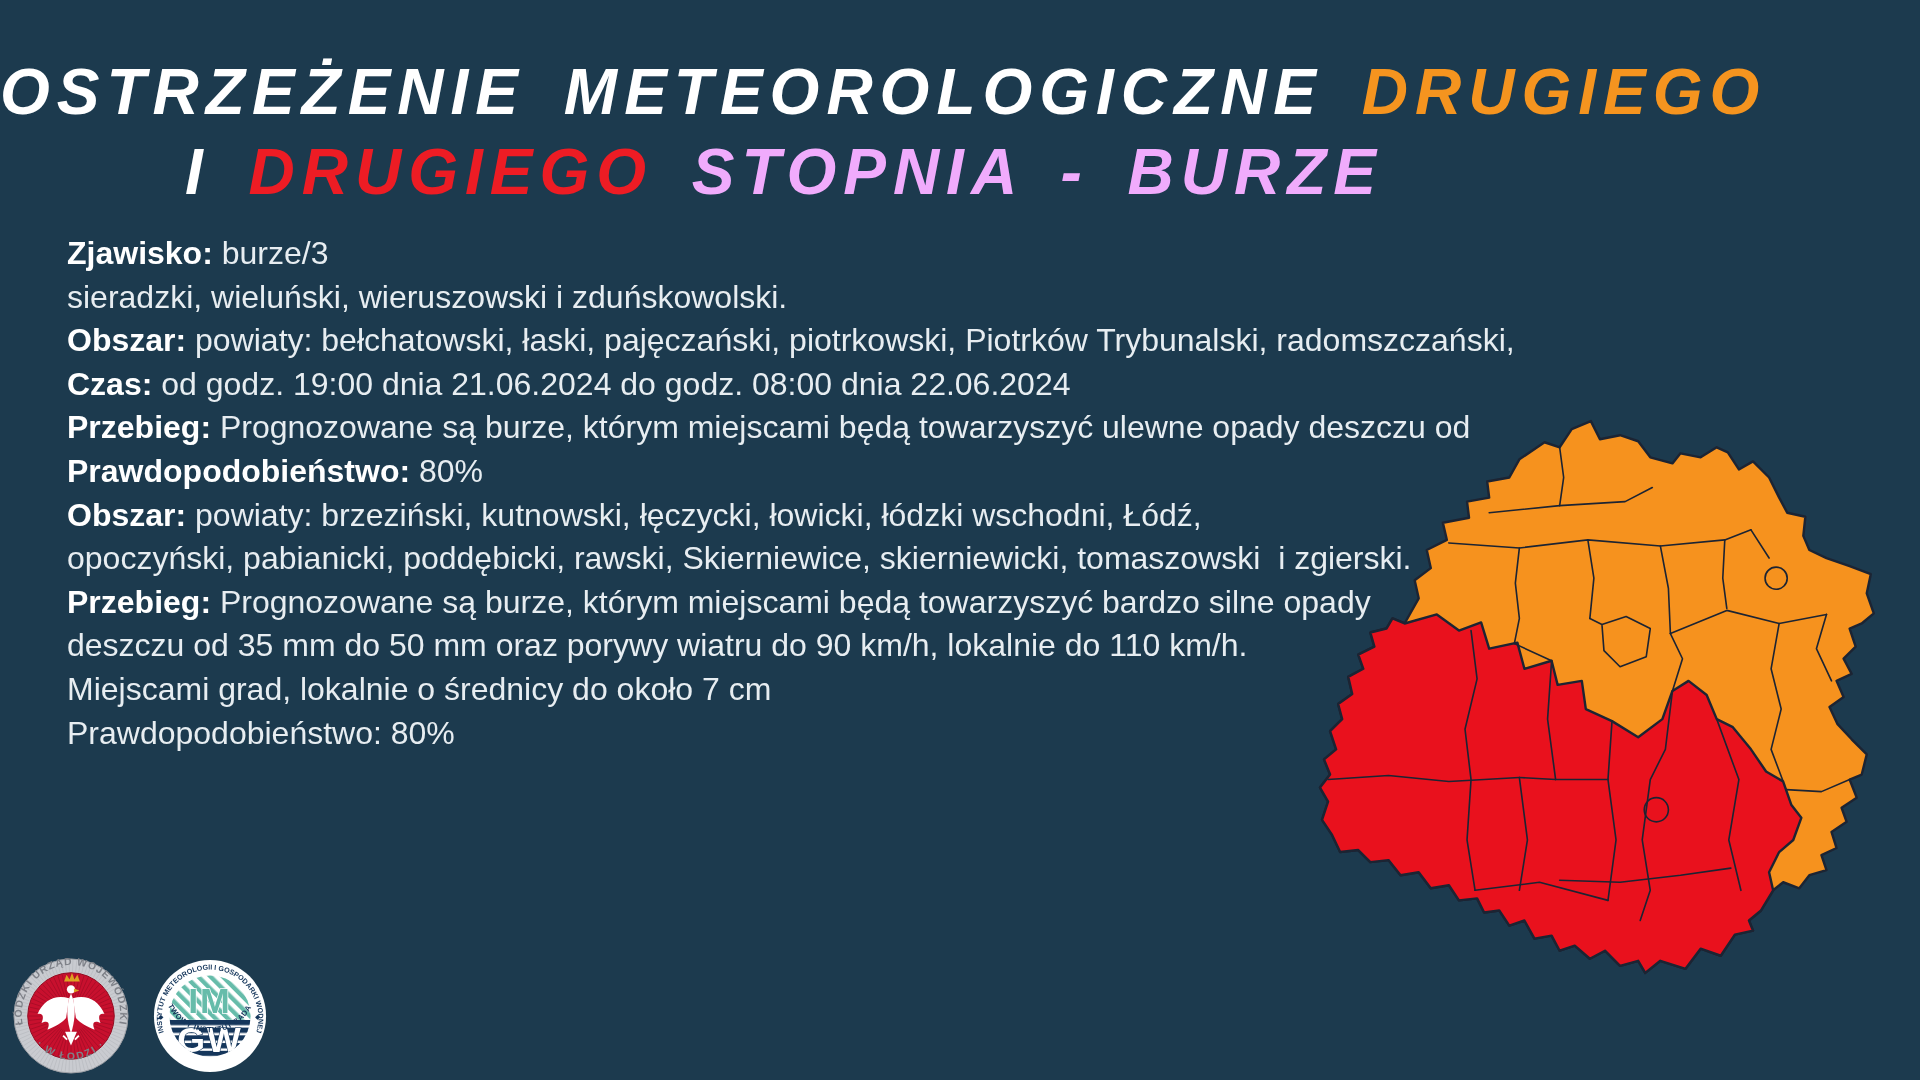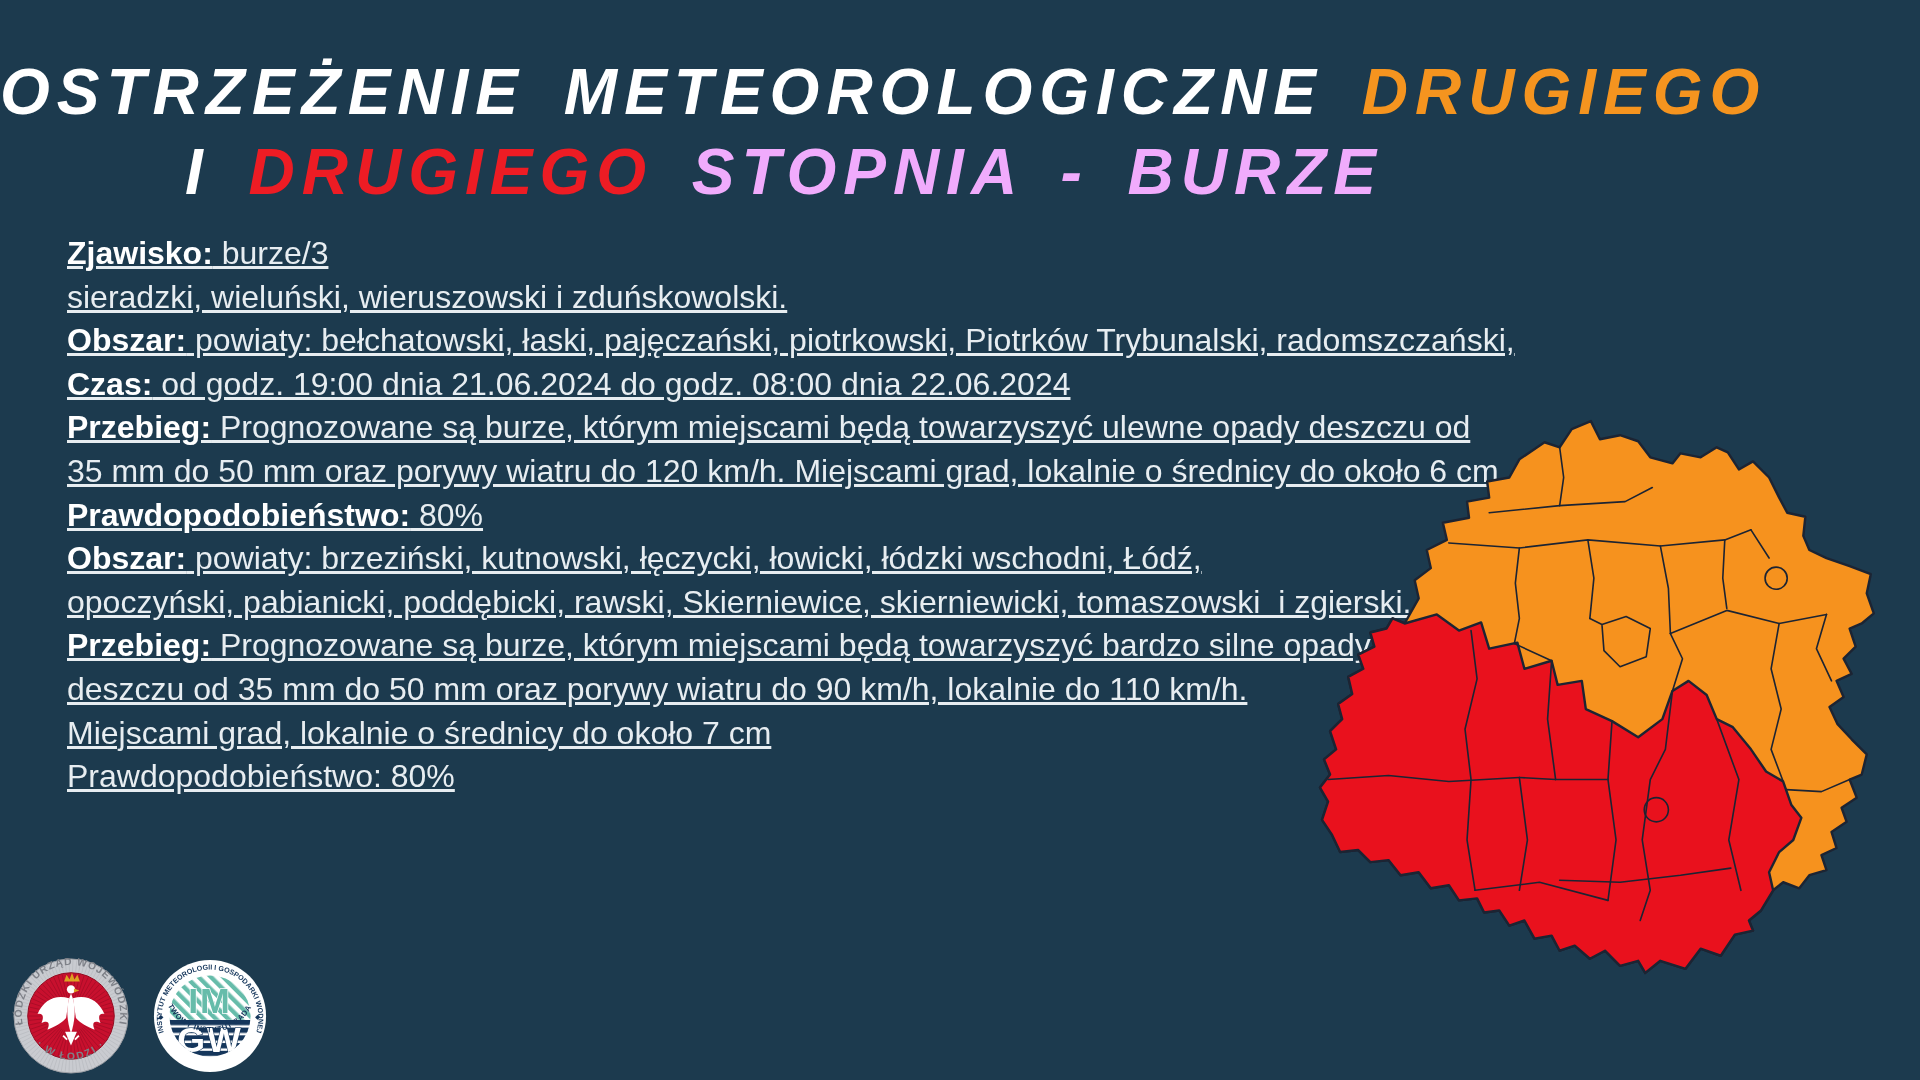--- a/index.html
+++ b/index.html
@@ -9,21 +9,21 @@
     font-family:"Liberation Sans","DejaVu Sans",sans-serif;
   }
   .title{
     position:absolute;top:52px;left:0;width:1568px;text-align:center;
     font-weight:bold;font-style:italic;
     font-size:64px;letter-spacing:7px;word-spacing:14px;line-height:80px;
     color:#ffffff;white-space:nowrap;
   }
   .warning-text{
     position:absolute;left:67px;top:232px;width:1480px;
-    font-size:32px;line-height:43.6px;color:#e7edf1;text-decoration:underline;
+    font-size:32px;line-height:43.6px;color:#e7edf1;
   }
   .wline{white-space:pre-wrap;}
   .wline b{color:#ffffff;font-weight:bold;}
   .map-wrap{position:absolute;left:1318px;top:416px;width:584px;height:566px;}
   .map-wrap svg{width:100%;height:100%;display:block;}
   .county{fill:none;stroke:#1c2433;stroke-width:1.6;stroke-linejoin:round;stroke-linecap:round;}
   .logo{position:absolute;}
   .logo svg{width:100%;height:100%;display:block;}
 </style>
 </head>
@@ -33,21 +33,20 @@
   <div><span style="color: rgb(255, 255, 255);">OSTRZEŻENIE METEOROLOGICZNE </span><span style="color: rgb(245, 148, 31);">DRUGIEGO</span></div>
   <div><span style="color: rgb(255, 255, 255);">I </span><span style="color: rgb(237, 28, 36);">DRUGIEGO</span><span style="color: #f0abfc;"> STOPNIA - BURZE</span></div>
 </div>
 
 <div class="warning-text">
     <div class="wline"><b>Zjawisko:</b> burze/3</div>
     <div class="wline">sieradzki, wieluński, wieruszowski i zduńskowolski.</div>
     <div class="wline"><b>Obszar:</b> powiaty: bełchatowski, łaski, pajęczański, piotrkowski, Piotrków Trybunalski, radomszczański,</div>
     <div class="wline"><b>Czas:</b> od godz. 19:00 dnia 21.06.2024 do godz. 08:00 dnia 22.06.2024</div>
     <div class="wline"><b>Przebieg:</b> Prognozowane są burze, którym miejscami będą towarzyszyć ulewne opady deszczu od</div>
-    <div class="wline">35 mm do 50 mm oraz porywy wiatru do 120 km/h. Miejscami grad, lokalnie o średnicy do około 6 cm</div>
     <div class="wline"><b>Prawdopodobieństwo:</b> 80%</div>
     <div class="wline"><b>Obszar:</b> powiaty: brzeziński, kutnowski, łęczycki, łowicki, łódzki wschodni, Łódź,</div>
     <div class="wline">opoczyński, pabianicki, poddębicki, rawski, Skierniewice, skierniewicki, tomaszowski  i zgierski.</div>
     <div class="wline"><b>Przebieg:</b> Prognozowane są burze, którym miejscami będą towarzyszyć bardzo silne opady</div>
     <div class="wline">deszczu od 35 mm do 50 mm oraz porywy wiatru do 90 km/h, lokalnie do 110 km/h.</div>
     <div class="wline">Miejscami grad, lokalnie o średnicy do około 7 cm</div>
     <div class="wline">Prawdopodobieństwo: 80%</div>
   </div>
 
 <div class="map-wrap">

